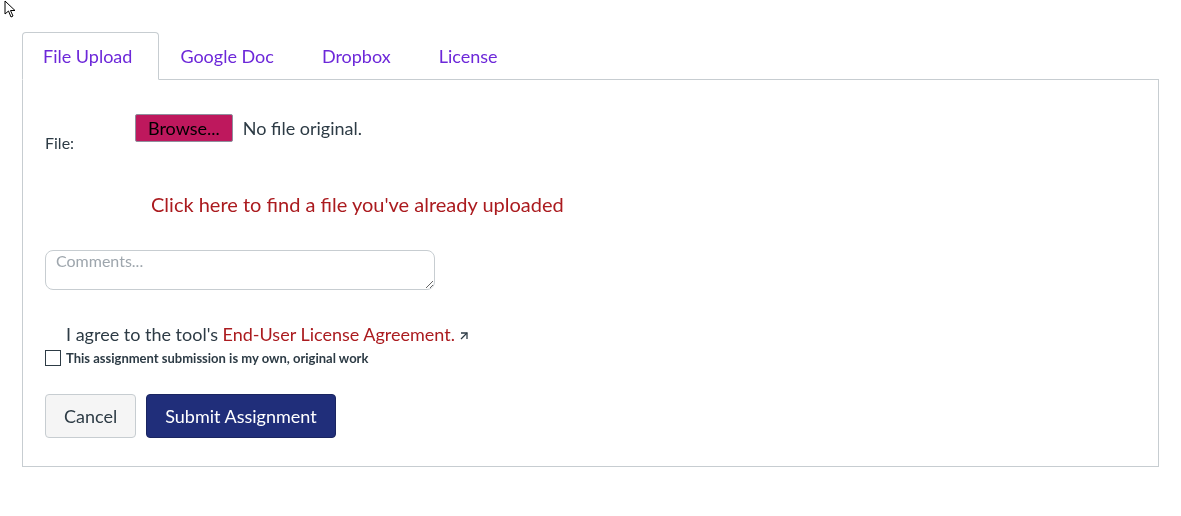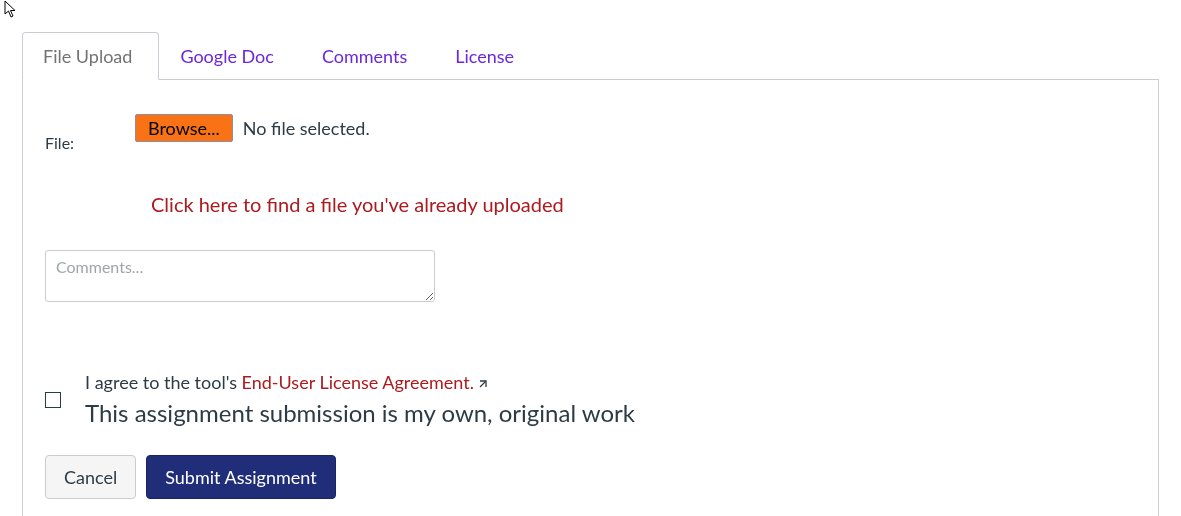--- a/index.html
+++ b/index.html
@@ -32,21 +32,21 @@
     }
     .tab {
       padding: 12px 26px 12px 20px;
       font-size: 18px;
       cursor: pointer;
       color: #6d28d9;
       border: 1px solid transparent;
       background: transparent;
     }
     .tab.active {
-      color: #737373;
+      color: #6d28d9;
       border: 1px solid #c7cdd1;
       border-bottom: 1px solid #fff;
       border-top-left-radius: 4px;
       border-top-right-radius: 4px;
       background: #fff;
     }
     .panel {
       border: 1px solid #c7cdd1;
       margin-top: -1px;
       padding: 24px 22px 28px 22px;
@@ -65,21 +65,21 @@
     }
     .file-label {
       font-size: 16px;
       width: 90px;
       margin-top: 29px;
     }
     .browse-btn {
       font-family: inherit;
       font-size: 18px;
       padding: 2px 12px;
-      background: #f97316;
+      background: #be185d;
       border: 1px solid #8f8f9d;
       border-radius: 2px;
       cursor: pointer;
     }
     .no-file {
       font-size: 18px;
       margin-left: 10px;
     }
     .links-block {
       margin-left: 106px;
@@ -121,37 +121,36 @@
     }
     .find-file {
       color: #ab1b1f;
       font-size: 20px;
       cursor: pointer;
     }
     .comments-box {
       width: 390px;
       min-height: 36px;
       border: 1px solid #c7cdd1;
-      border-radius: 3px;
-      padding: 6px 10px;
+      border-radius: 8px;
+      padding: 0 10px;
       font-family: inherit;
       font-size: 16px;
       color: #2d3b45;
       resize: both;
       margin-bottom: 28px;
     }
     .comments-box::placeholder {
       color: #9ea6ad;
     }
     .agree-block {
       display: flex;
-      align-items: center;
-      gap: 24px;
+      align-items: flex-end;
+      gap: 5px;
       margin-bottom: 28px;
-      margin-top: 36px;
     }
     .agree-check {
       width: 16px;
       height: 16px;
       margin-top: 4px;
       border: 1.5px solid #2d3b45;
       background: #fff;
       appearance: none;
       -webkit-appearance: none;
       cursor: pointer;
@@ -165,21 +164,22 @@
       color: #ab1b1f;
       text-decoration: none;
       cursor: pointer;
     }
     .ext-icon {
       display: inline-block;
       vertical-align: middle;
       margin-left: 2px;
     }
     .original-work {
-      font-size: 24px;
+      font-size: 13px;
+      font-weight: bold;
     }
     .button-row {
       display: flex;
       gap: 10px;
     }
     .btn {
       font-family: inherit;
       font-size: 18px;
       padding: 10px 18px;
       border-radius: 4px;
@@ -199,30 +199,30 @@
 </head>
 <body>
 
 <svg class="cursor" viewBox="0 0 14 18">
   <path d="M1 1 L1 14 L4.5 11 L7 17 L9 16 L6.5 10.5 L11 10.5 Z" fill="#fff" stroke="#000" stroke-width="1"></path>
 </svg>
 
 <div class="tabs">
   <div class="tab active">File Upload</div>
   <div class="tab">Google Doc</div>
-  <div class="tab">Comments</div>
+  <div class="tab">Dropbox</div>
   <div class="tab">License</div>
 </div>
 
 <div class="panel">
 
   <div class="file-row">
     <span class="file-label">File:</span>
     <button class="browse-btn">Browse...</button>
-    <span class="no-file">No file selected.</span>
+    <span class="no-file">No file original.</span>
   </div>
 
   <div class="links-block">
     <span class="find-file">Click here to find a file you've already uploaded</span>
   </div>
 
   <textarea class="comments-box" placeholder="Comments..." style=""></textarea>
 
   <div class="agree-block">
     <input type="checkbox" class="agree-check" style="">

